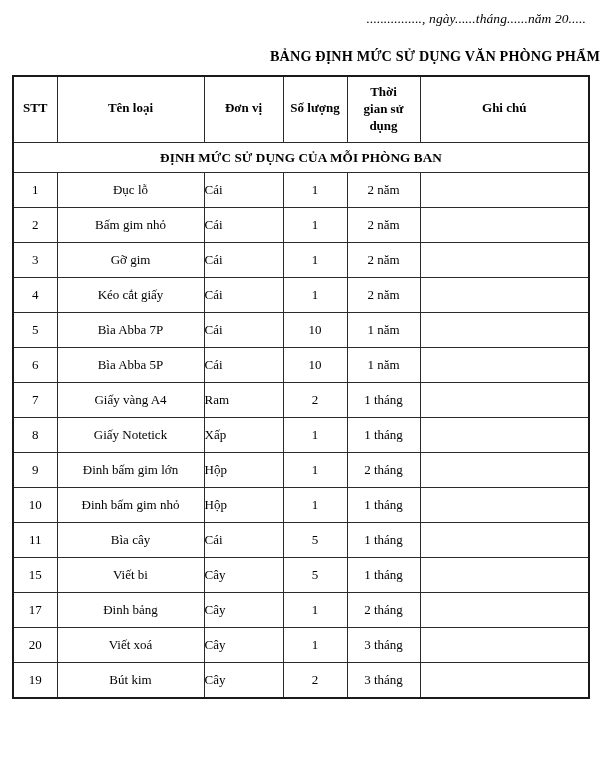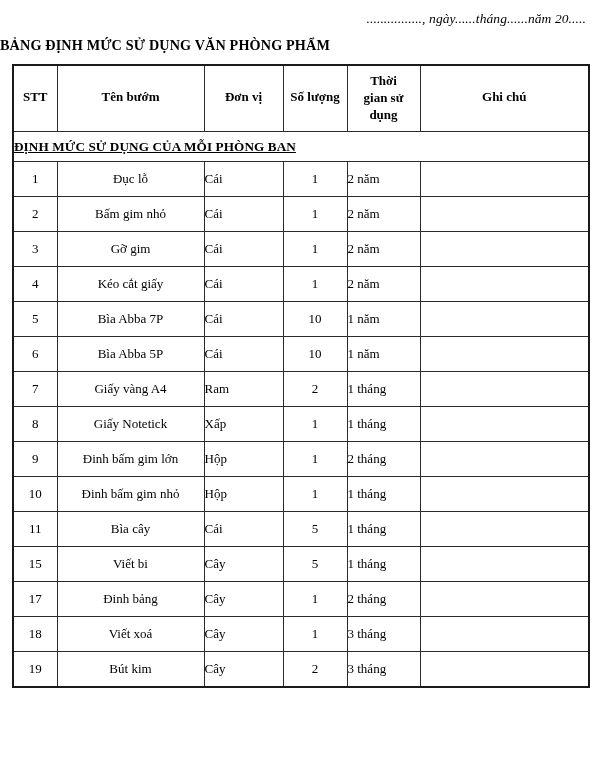--- a/index.html
+++ b/index.html
@@ -30,22 +30,22 @@
   }
   .dateline {
     font-style: italic;
     font-size: 13.5px;
     letter-spacing: 0.1px;
     white-space: nowrap;
   }
 
   
   .docTitleRow {
-    text-align: left;
-    margin-top: 9px;
+    text-align: right;
+    margin-top: 20px;
   }
   .docTitle {
     display: inline-block;
     font-weight: bold;
     font-size: 14.2px;
     letter-spacing: 0.15px;
     white-space: nowrap;
   }
 
   
@@ -84,37 +84,37 @@
   }
   thead th.tall {
     vertical-align: middle;
     padding-bottom: 0;
     line-height: 1.3;
   }
 
   
   tr.section td {
     height: 29px;
+    text-align: center;
     font-weight: bold;
     font-size: 13.2px;
     letter-spacing: 0.1px;
     padding: 0;
-    text-decoration: underline;
   }
 
   
   tbody tr.data td {
     height: 34px;
     padding: 0;
   }
   td.col-stt  { text-align: center; }
   td.col-name { text-align: center; padding-left: 9px; }
   td.col-unit { text-align: left; }
   td.col-qty  { text-align: center; }
-  td.col-dur  { }
+  td.col-dur  { text-align: center; }
   td.col-note { text-align: left; }
 </style>
 </head>
 <body>
 
 <div class="page">
 
   <div class="datelineRow">
     <span class="dateline">................, ngày......tháng......năm 20.....</span>
   </div>
@@ -130,21 +130,21 @@
         <col class="c-name">
         <col class="c-unit">
         <col class="c-qty">
         <col class="c-dur">
         <col class="c-note">
       </colgroup>
 
       <thead>
         <tr>
           <th>STT</th>
-          <th>Tên bướm</th>
+          <th>Tên loại</th>
           <th>Đơn vị</th>
           <th>Số lượng</th>
           <th class="tall">
             <div>Thời</div>
             <div>gian sử</div>
             <div>dụng</div>
           </th>
           <th>Ghi chú</th>
         </tr>
       </thead>
@@ -251,21 +251,21 @@
           </tr>
           <tr class="data">
             <td class="col-stt">17</td>
             <td class="col-name">Đinh bảng</td>
             <td class="col-unit">Cây</td>
             <td class="col-qty">1</td>
             <td class="col-dur">2 tháng</td>
             <td class="col-note"></td>
           </tr>
           <tr class="data">
-            <td class="col-stt">18</td>
+            <td class="col-stt">20</td>
             <td class="col-name">Viết xoá</td>
             <td class="col-unit">Cây</td>
             <td class="col-qty">1</td>
             <td class="col-dur">3 tháng</td>
             <td class="col-note"></td>
           </tr>
           <tr class="data">
             <td class="col-stt">19</td>
             <td class="col-name">Bút kim</td>
             <td class="col-unit">Cây</td>

